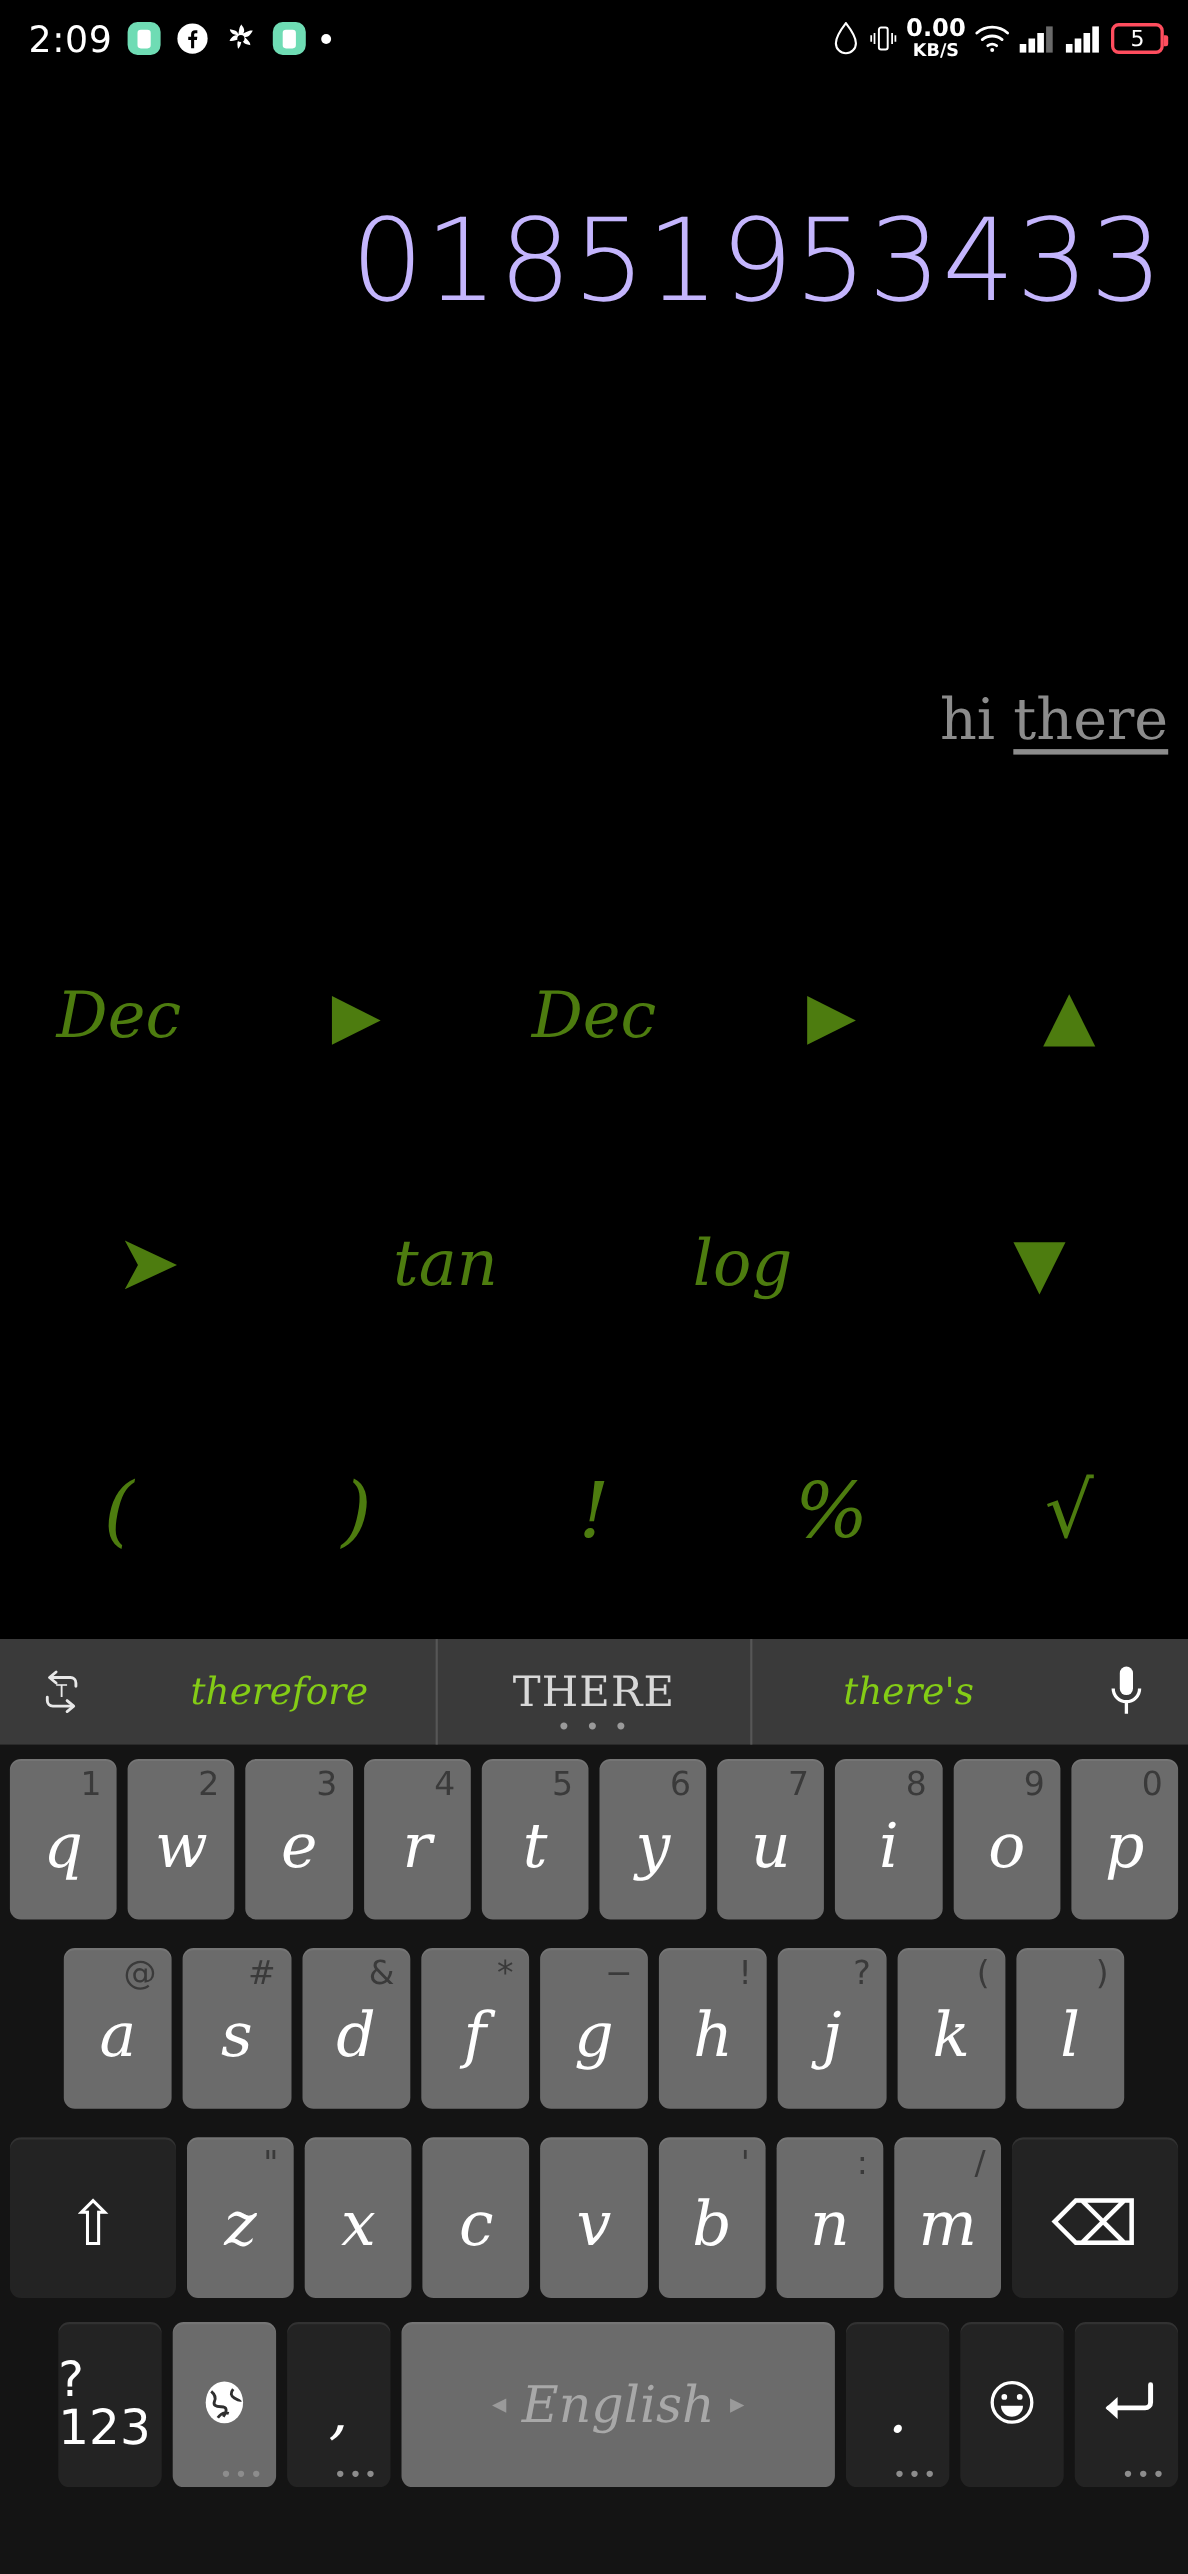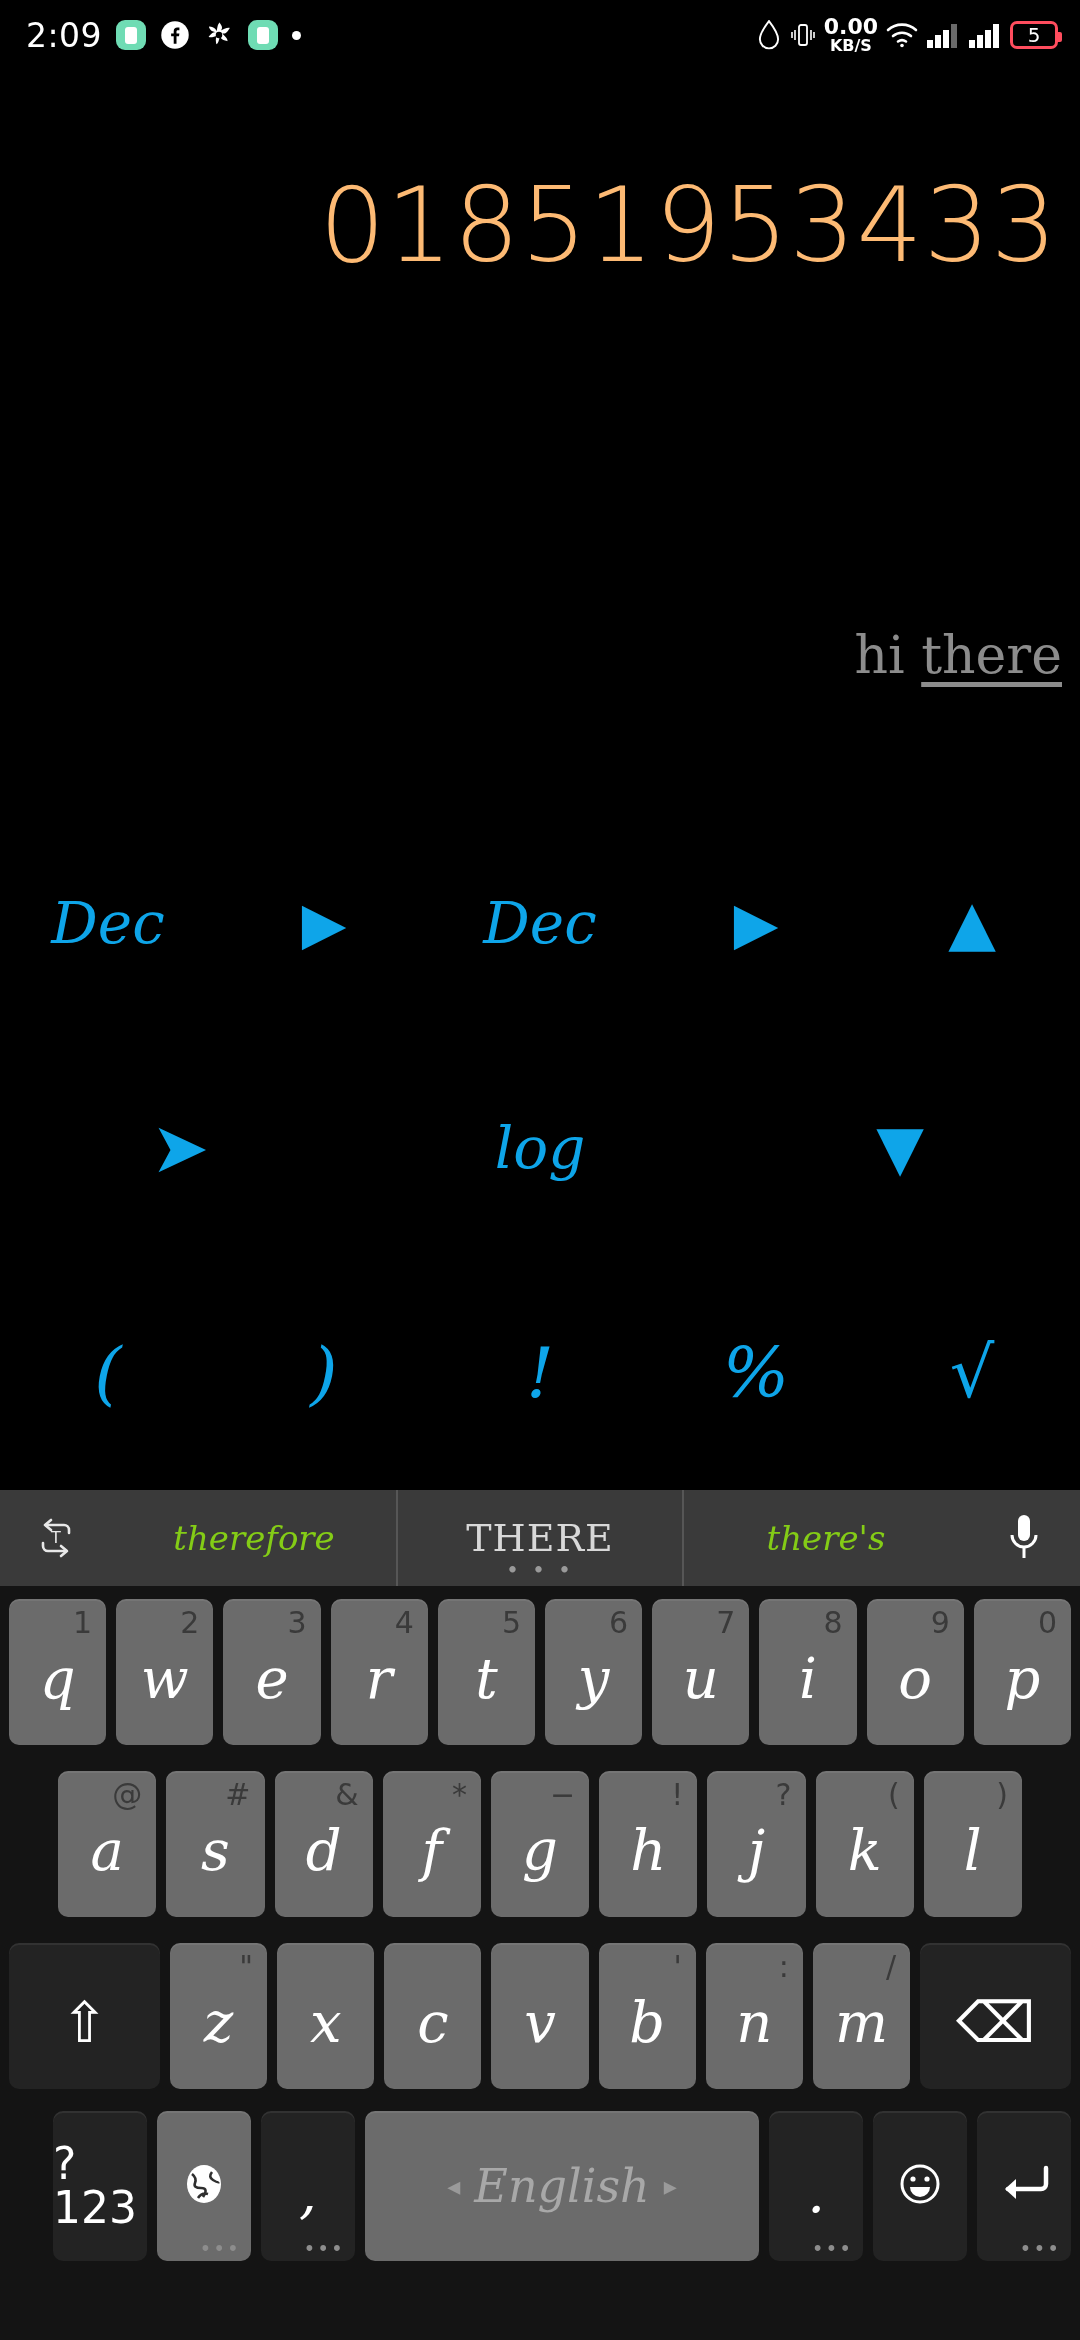--- a/index.html
+++ b/index.html
@@ -36,37 +36,37 @@
   .batt{
     width:48px;height:28px;border:3px solid #ff4d5e;border-radius:7px;
     display:flex;align-items:center;justify-content:center;position:relative;
   }
   .batt::after{content:"";position:absolute;right:-7px;top:8px;width:4px;height:10px;background:#ff4d5e;border-radius:0 2px 2px 0;}
   .batt span{ font-size:20px;color:#fff;line-height:1; }
 
   
   .calc-area{ position:absolute; top:70px; left:0; width:1080px; height:1420px; }
   .calc-expr{
-    position:absolute; right:22px; top:94px;
-    font-size:104px; color:#fdba74; letter-spacing:1px; white-space:nowrap;
+    position:absolute; right:22px; top:106px;
+    font-size:104px; color:#c4b5fd; letter-spacing:1px; white-space:nowrap;
     font-family:"DejaVu Sans", sans-serif; font-weight:300;
   }
   .calc-hint{
     position:absolute; right:18px; top:555px;
     font-size:52px; color:#8c8c8c; 
     font-family:"DejaVu Serif", serif;
   }
   .calc-hint .und{ text-decoration:underline; text-underline-offset:9px; }
 
   
   .fnpad{ position:absolute; left:0; top:740px; width:1080px; }
   .fnrow{ display:flex; width:1080px; height:225px; align-items:center; }
   .fnkey{
     flex:1; display:flex; align-items:center; justify-content:center;
-    color:#0ea5e9; font-size:58px; font-style:italic;
+    color:#4d7c0f; font-size:58px; font-style:italic;
     font-family:"DejaVu Serif", serif; user-select:none;
   }
   .fnkey.sym{ font-style:normal; font-family:"DejaVu Sans", sans-serif; }
   .fnkey.big{ font-size:70px; }
   .fnkey.tri{ font-size:62px; }
 
   
   .kb{
     position:absolute; left:0; bottom:0; width:1080px; height:850px;
     background:#141414;
@@ -211,20 +211,21 @@
     <div class="fnpad">
       <div class="fnrow">
         <div class="fnkey">Dec</div>
         <div class="fnkey sym">▶</div>
         <div class="fnkey">Dec</div>
         <div class="fnkey sym">▶</div>
         <div class="fnkey sym tri">▲</div>
       </div>
       <div class="fnrow">
         <div class="fnkey sym big">➤</div>
+        <div class="fnkey">tan</div>
         <div class="fnkey">log</div>
         <div class="fnkey sym tri">▼</div>
       </div>
       <div class="fnrow">
         <div class="fnkey big">(</div>
         <div class="fnkey big">)</div>
         <div class="fnkey big">!</div>
         <div class="fnkey big">%</div>
         <div class="fnkey big sym">√</div>
       </div>

